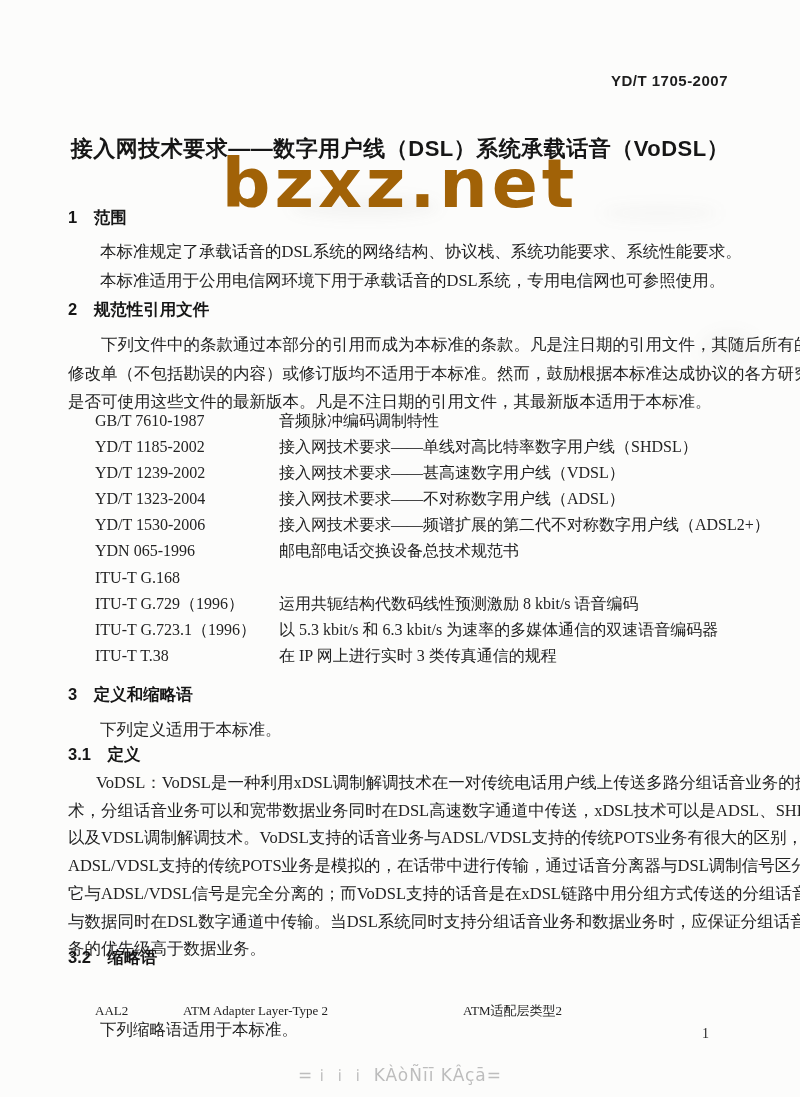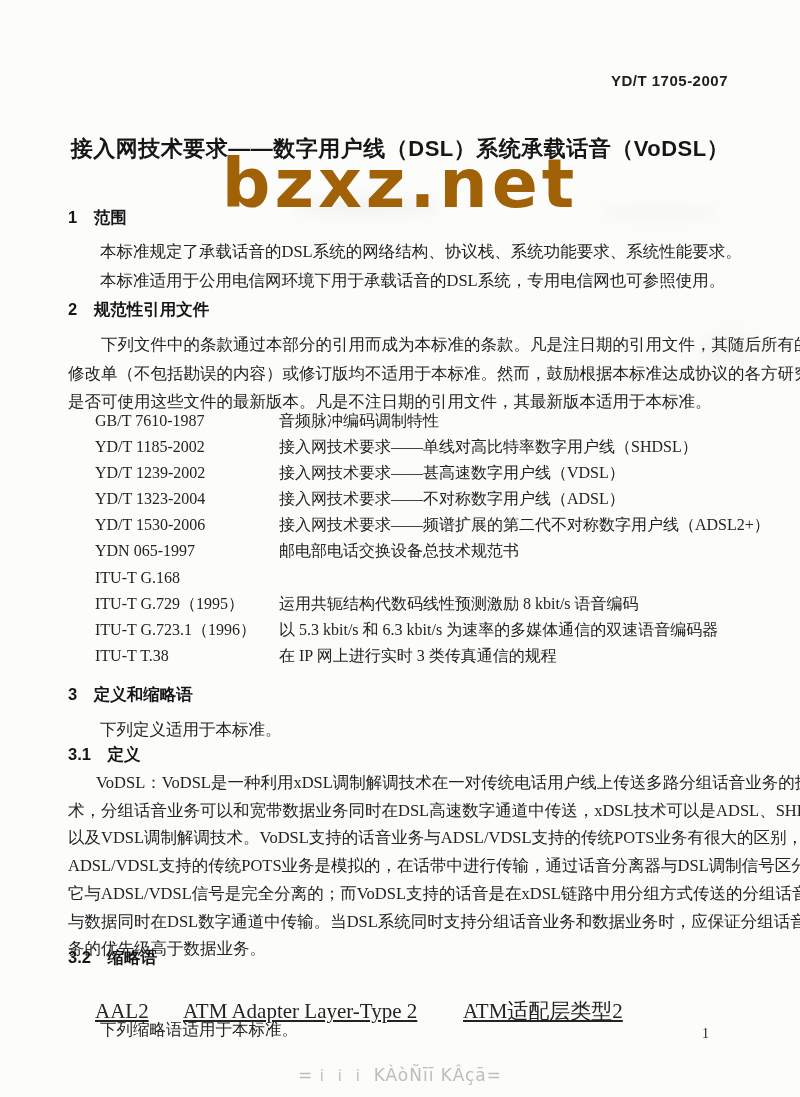--- a/index.html
+++ b/index.html
@@ -56,21 +56,21 @@
     font-size:16px;line-height:26.1px;white-space:nowrap;color:#232323;gap:8px;
   }
   #sec3-intro{left:100px;top:716px;}
   #vodsl{left:68px;top:769px;}
   #vodsl .bodyline{line-height:27.7px;}
   #vodsl .indent{padding-left:28px;}
   #sec32-intro{left:100px;top:972px;margin-top:44px;}
   #abbr-list{left:95px;top:999px;width:660px;}
   .abbr-row{
     display:grid;grid-template-columns:88px 280px 1fr;
-    font-size:21px;line-height:24px;white-space:nowrap;color:#232323;text-decoration:underline;
+    font-size:13px;line-height:24px;white-space:nowrap;color:#232323;
   }
   .page-number{
     position:absolute;left:702px;top:1026px;
     font-size:14px;color:#2a2a2a;
   }
   .footer-mark{
     position:absolute;left:0;right:0;top:1064px;
     text-align:center;font-size:17px;letter-spacing:1px;color:#bdbdbd;
     font-family:"DejaVu Sans","Liberation Sans",sans-serif;
   }
@@ -118,28 +118,28 @@
     </div>
     <div class="ref-row">
       <span>YD/T 1323-2004</span>
       <span>接入网技术要求——不对称数字用户线（ADSL）</span>
     </div>
     <div class="ref-row">
       <span>YD/T 1530-2006</span>
       <span>接入网技术要求——频谱扩展的第二代不对称数字用户线（ADSL2+）</span>
     </div>
     <div class="ref-row">
-      <span>YDN 065-1997</span>
+      <span>YDN 065-1996</span>
       <span>邮电部电话交换设备总技术规范书</span>
     </div>
     <div class="ref-row">
       <span>ITU-T G.168</span>
     </div>
     <div class="ref-row">
-      <span>ITU-T G.729（1995）</span>
+      <span>ITU-T G.729（1996）</span>
       <span>运用共轭结构代数码线性预测激励 8 kbit/s 语音编码</span>
     </div>
     <div class="ref-row">
       <span>ITU-T G.723.1（1996）</span>
       <span>以 5.3 kbit/s 和 6.3 kbit/s 为速率的多媒体通信的双速语音编码器</span>
     </div>
     <div class="ref-row">
       <span>ITU-T T.38</span>
       <span>在 IP 网上进行实时 3 类传真通信的规程</span>
     </div>

